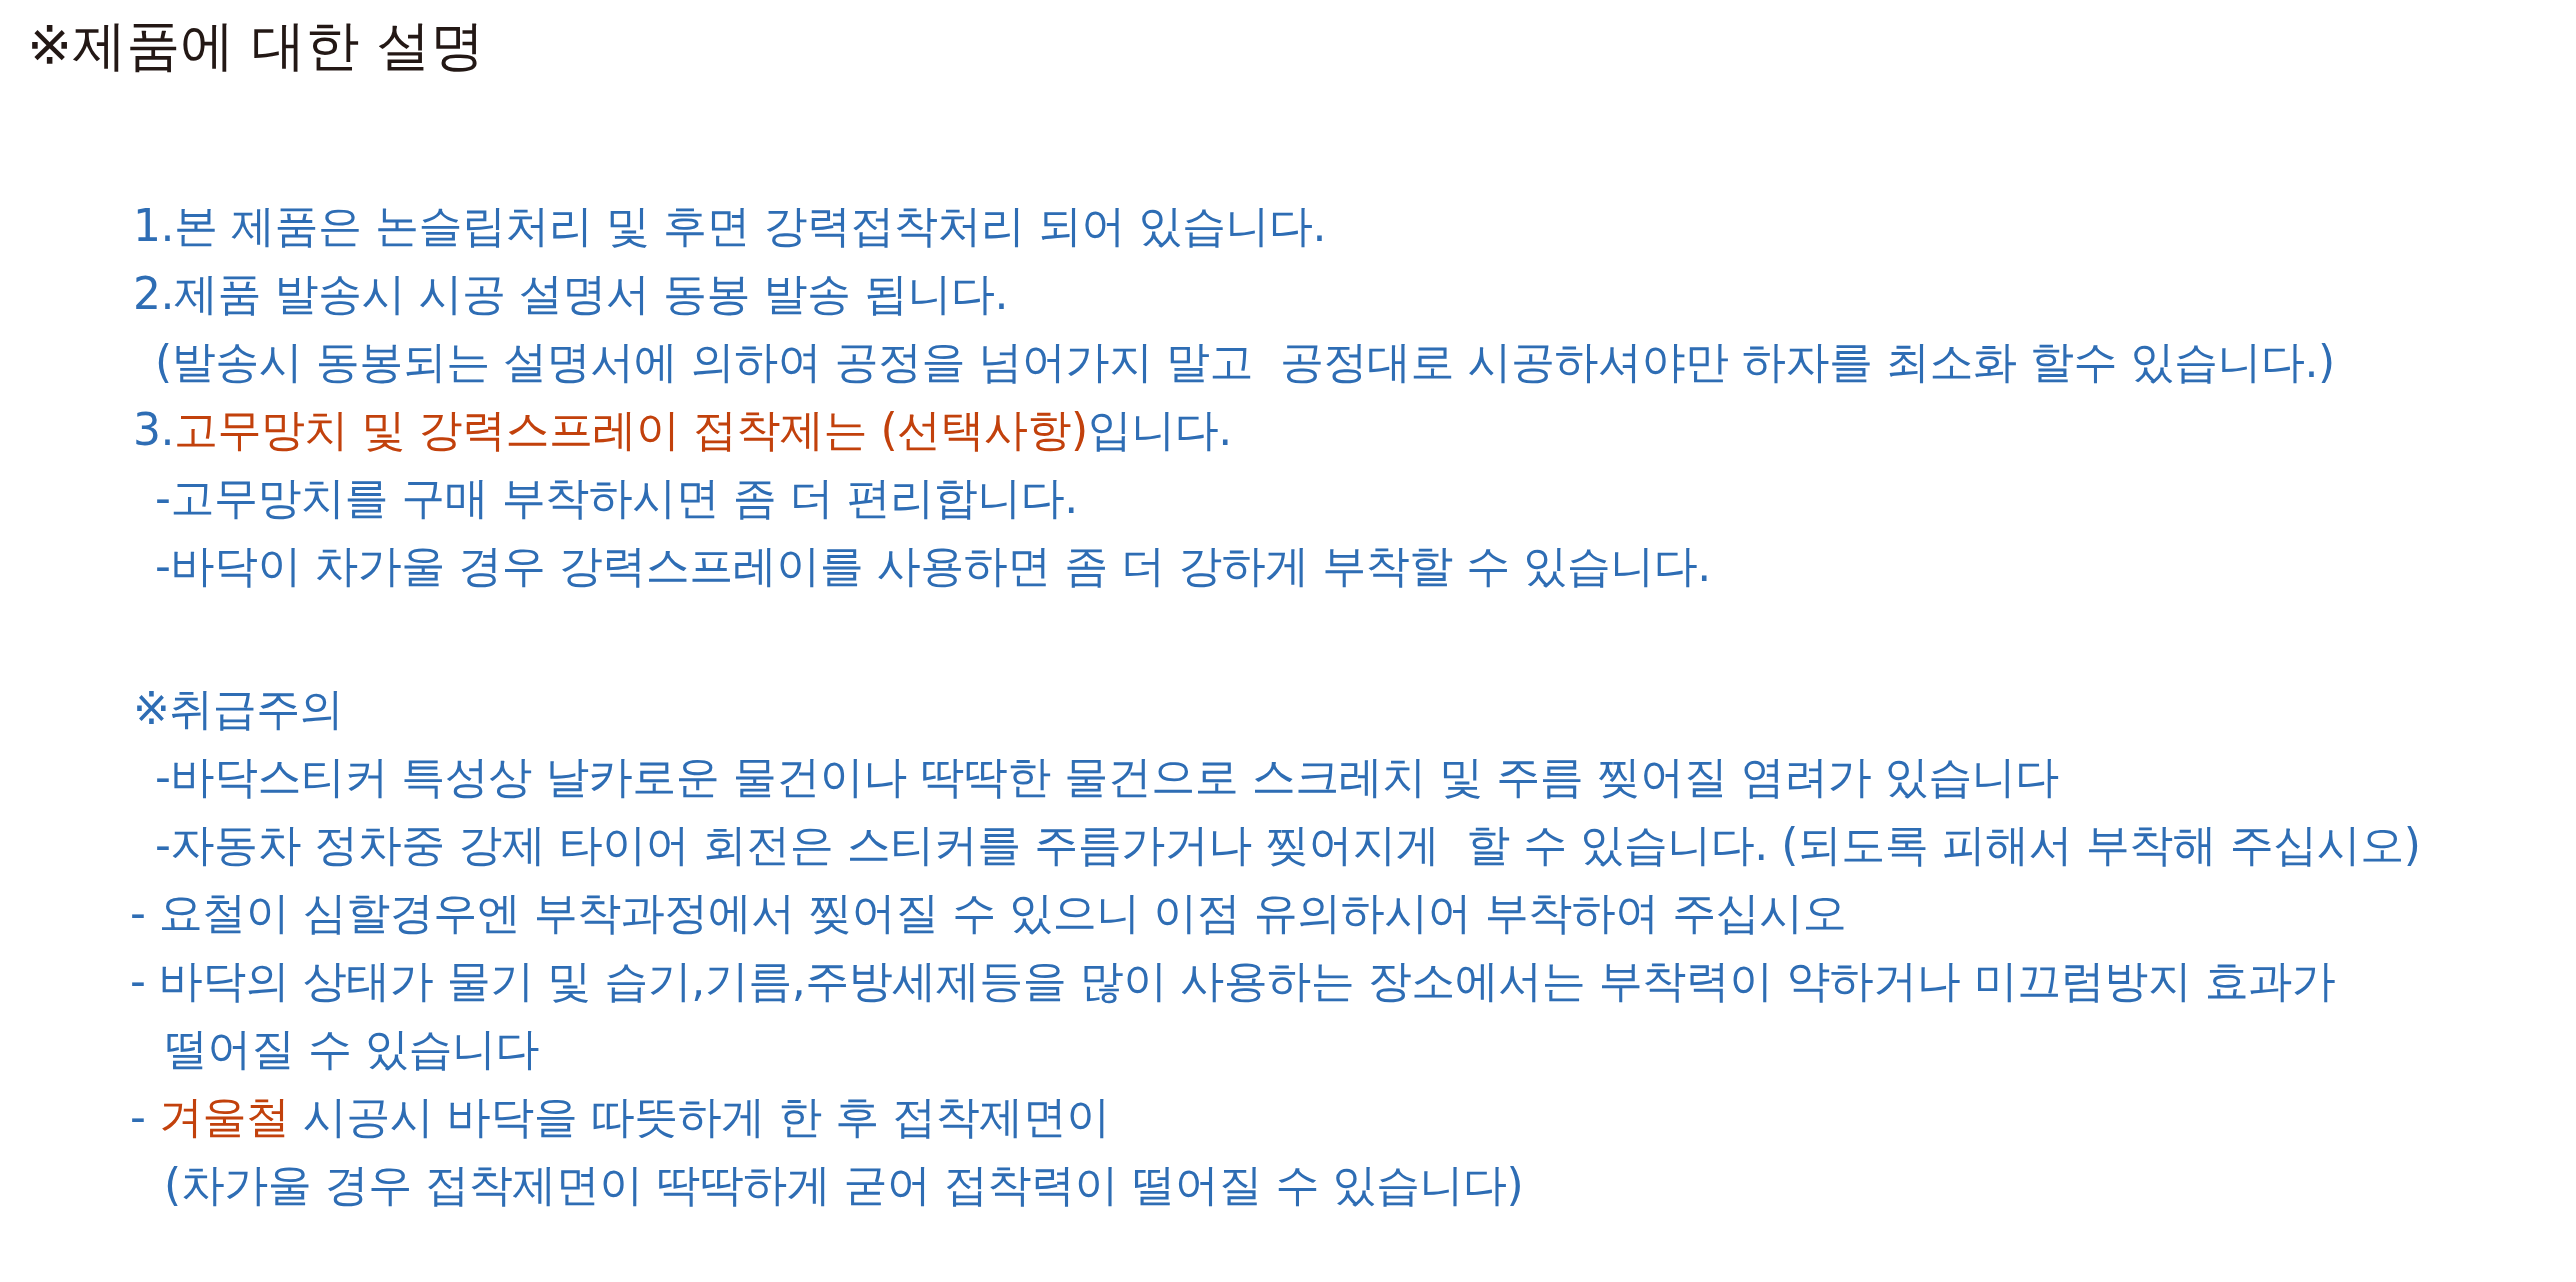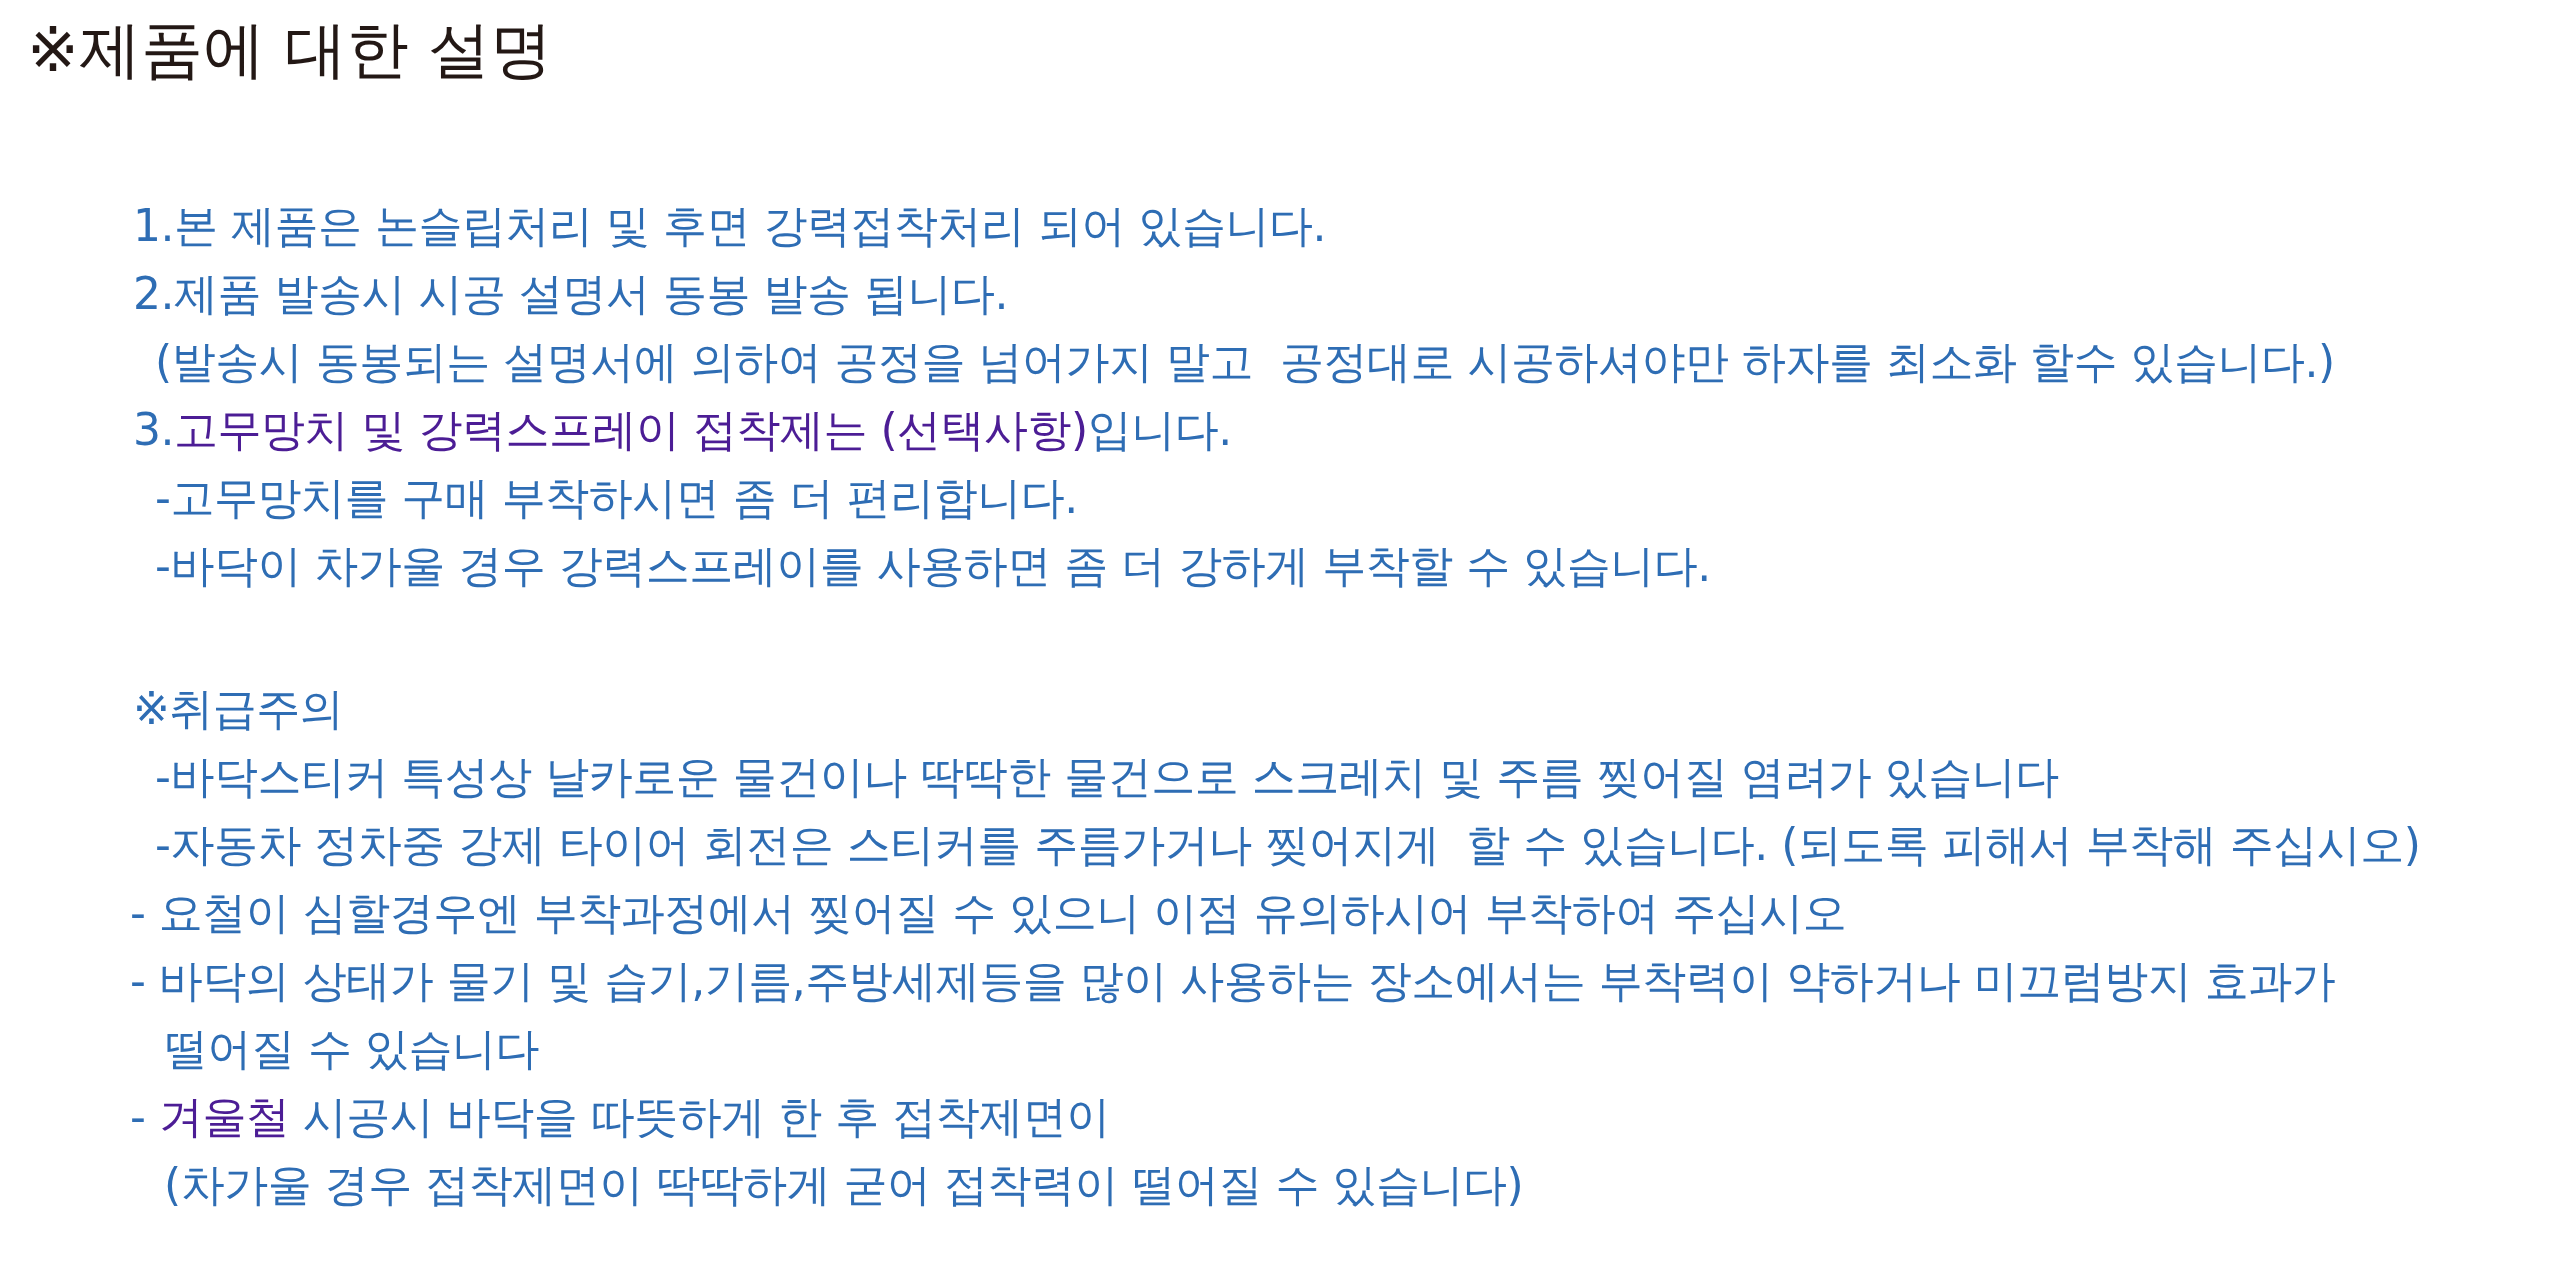--- a/index.html
+++ b/index.html
@@ -20,21 +20,21 @@
     width: 2649px;
     height: 1283px;
     background: #ffffff;
   }
 
   
   .title {
     position: absolute;
     left: 27px;
     top: 18.5px;
-    font-size: 62px;
+    font-size: 54px;
     line-height: 1.0;
     font-weight: 400;
     color: #231815;
     white-space: pre;
     letter-spacing: 0px;
   }
 
   
   .body-block {
     position: absolute;
@@ -53,21 +53,21 @@
   }
 
   
   .ind-num   { padding-left: 133px; }   
   .ind-sub   { padding-left: 155px; }   
   .ind-bul   { padding-left: 130px; }   
   .ind-cont  { padding-left: 164px; }   
 
   .spacer { height: 75px; }
 
-  .red  { color: #4c1d95; }
+  .red  { color: #c2410c; }
   .blue { color: #2E6DB4; }
 
   .marker { display: inline; }
 </style>
 </head>
 <body>
 
 <div id="page">
 
   <div class="title">※제품에 대한 설명</div>

